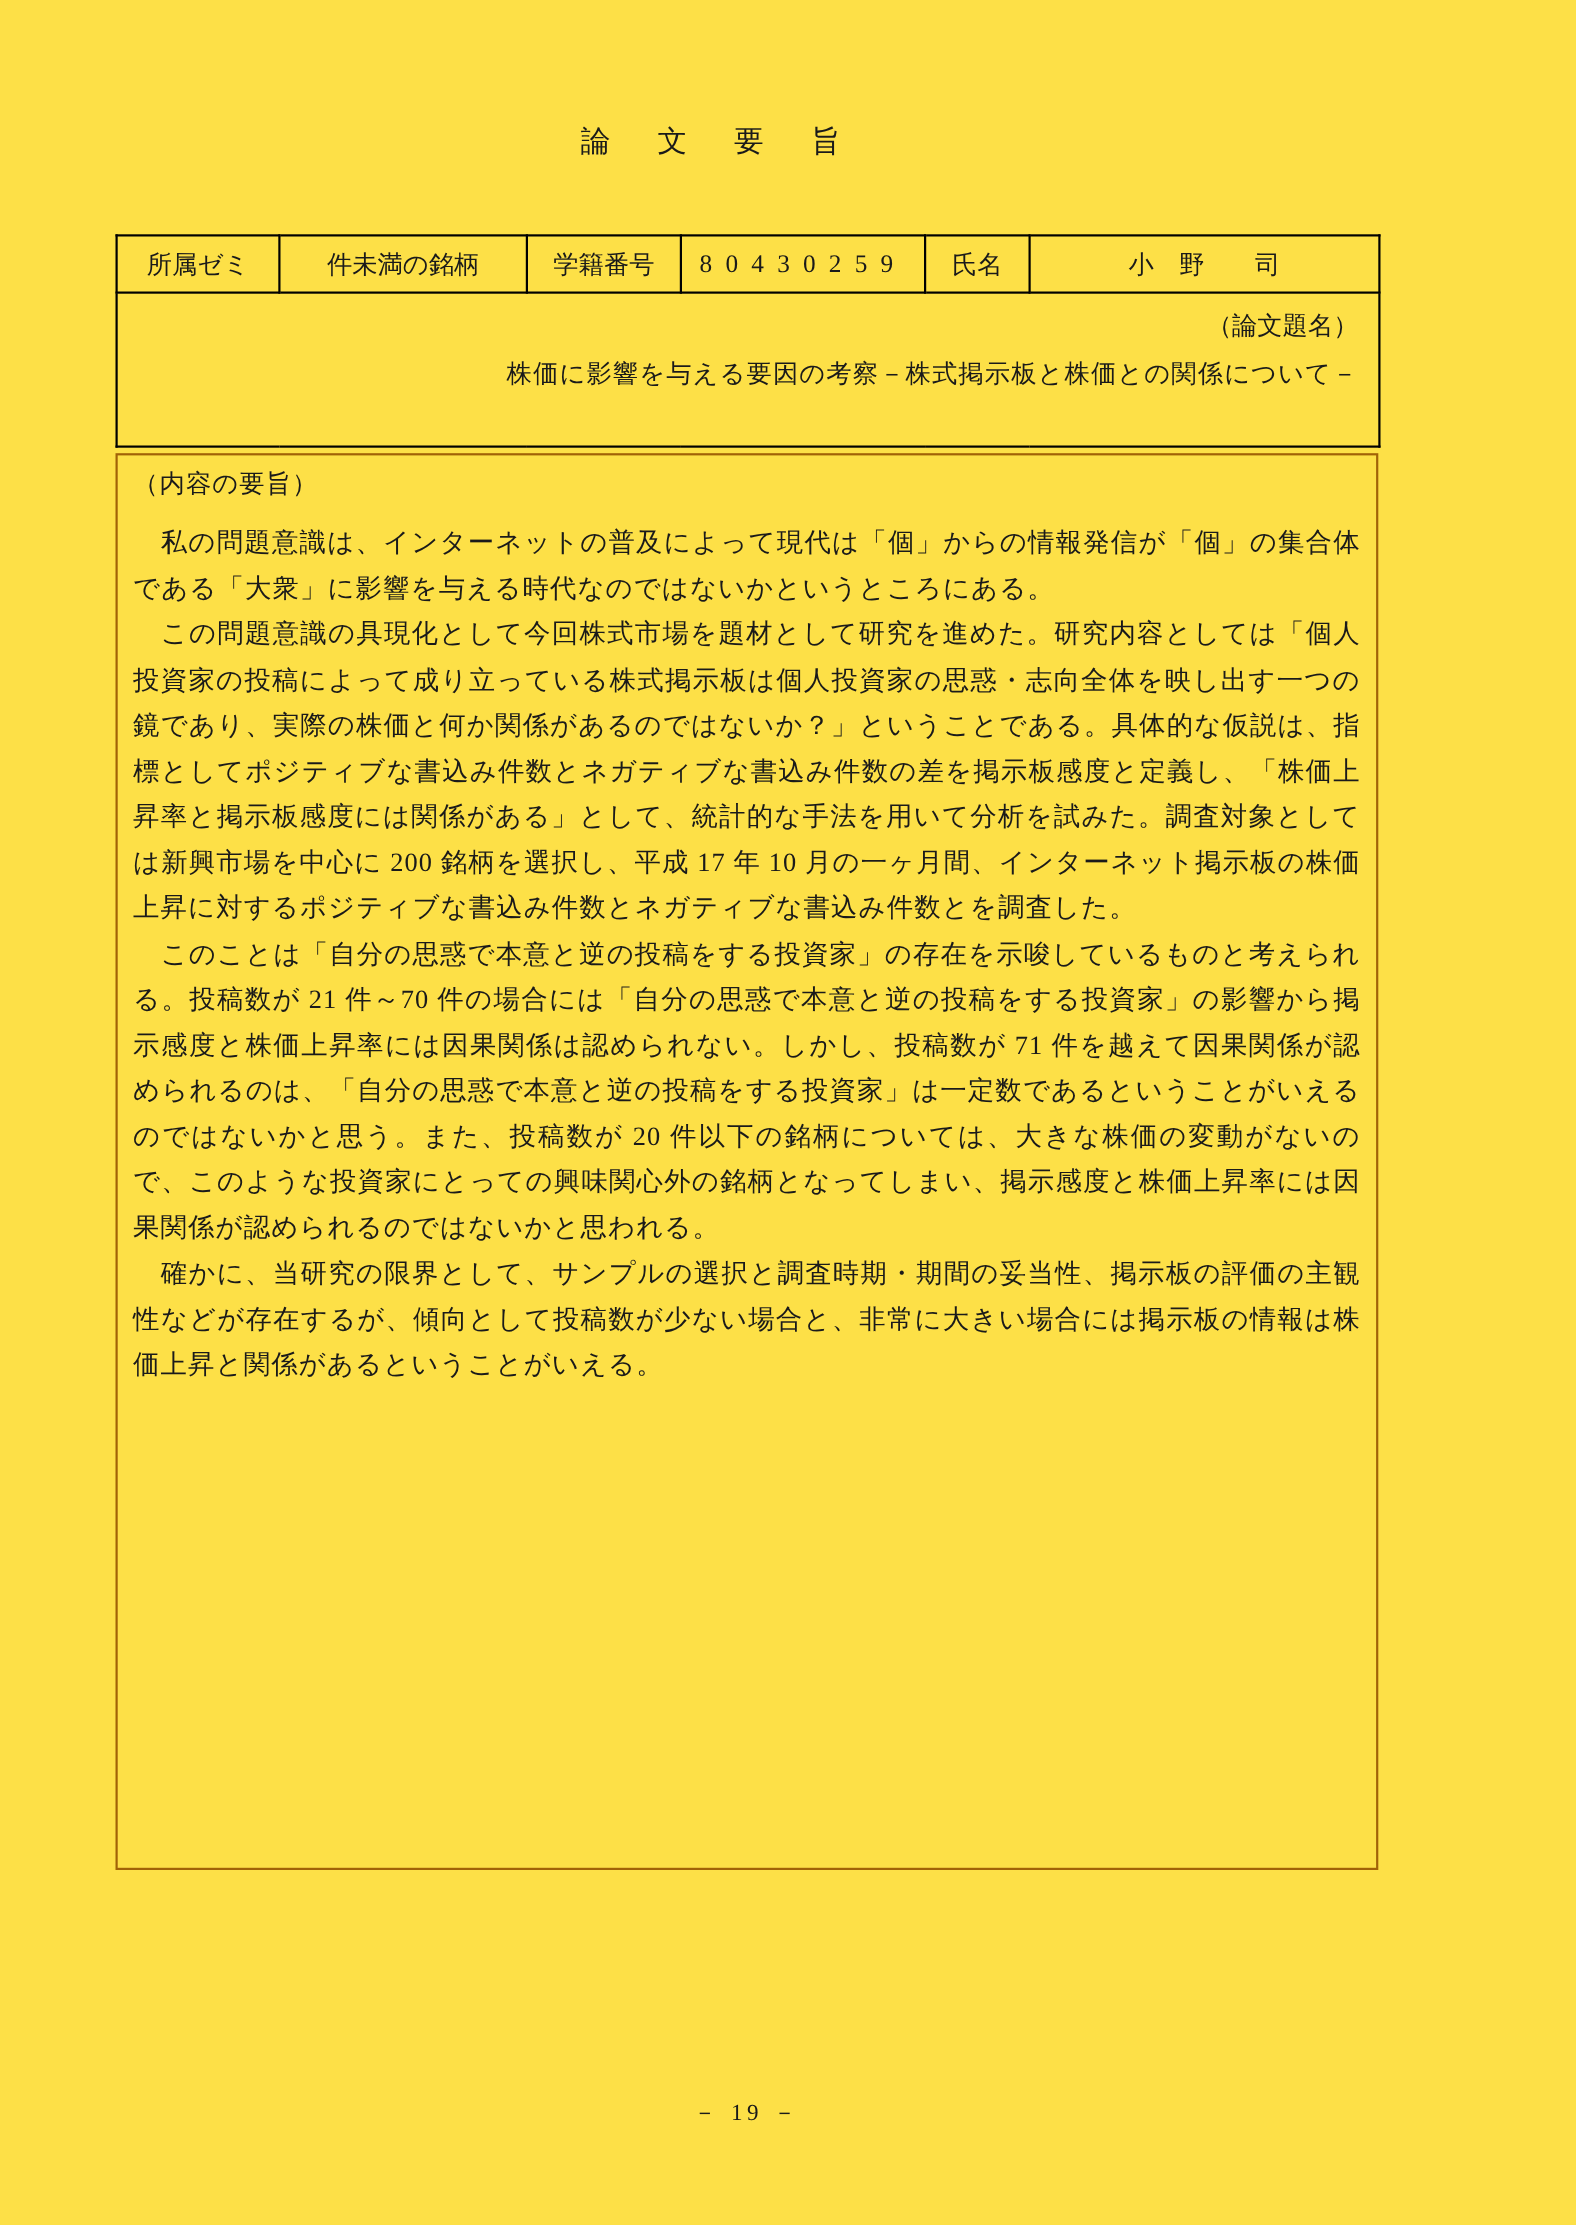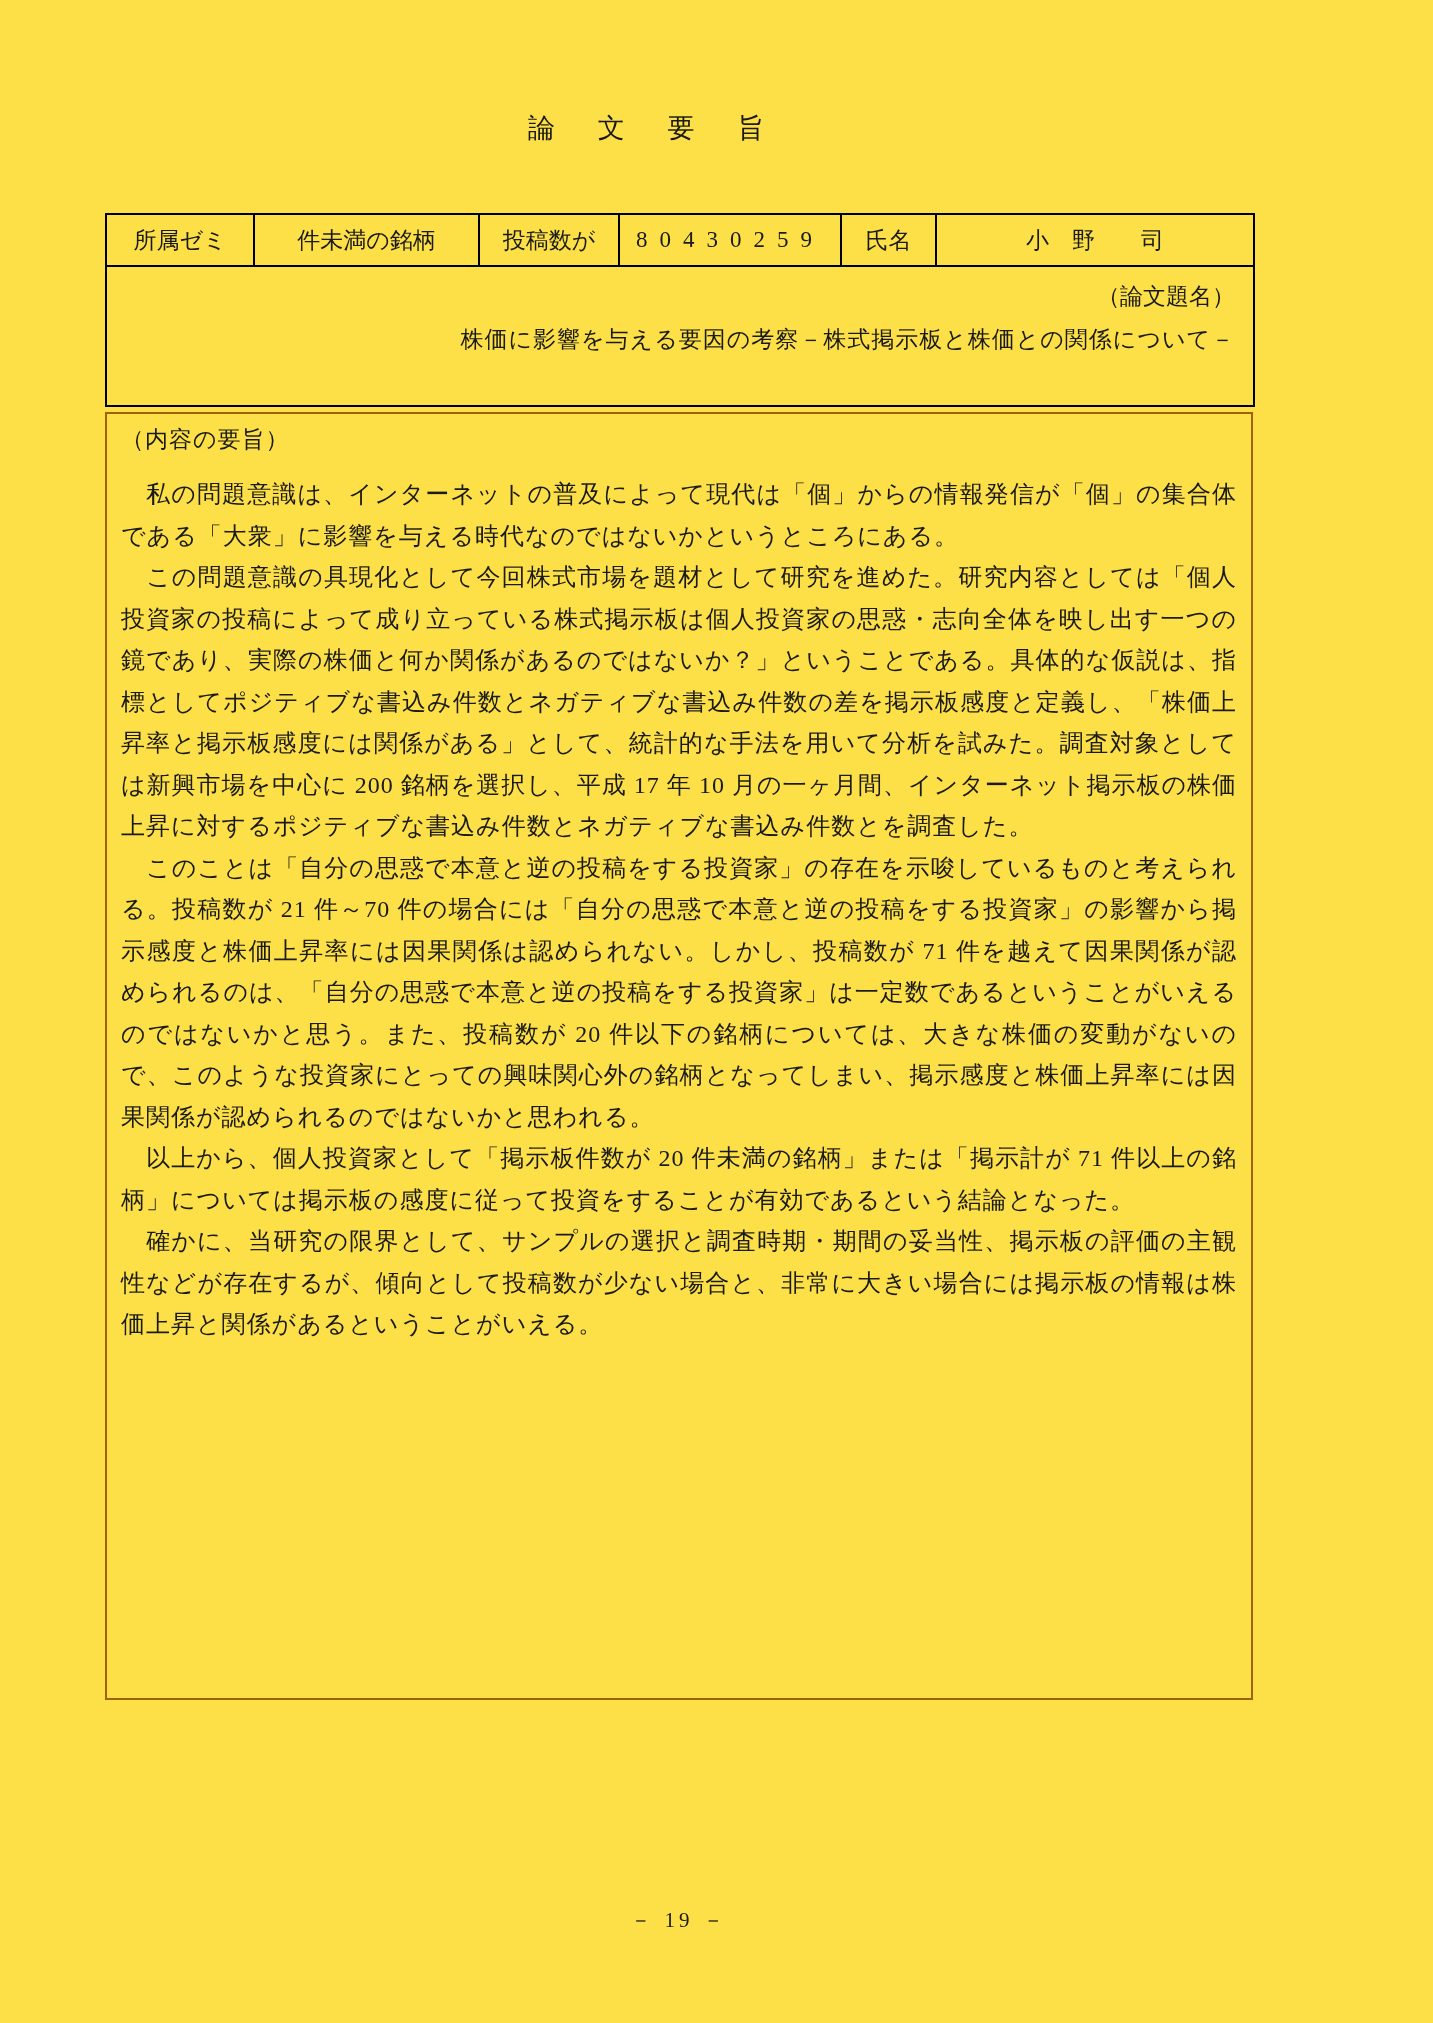--- a/index.html
+++ b/index.html
@@ -112,40 +112,39 @@
       <col style="width:225px">
       <col style="width:140px">
       <col style="width:222px">
       <col style="width:95px">
       <col style="width:318px">
     </colgroup>
     <tbody>
       <tr>
         <td>所属ゼミ</td>
         <td>件未満の銘柄</td>
-        <td>投稿数が</td>
+        <td>学籍番号</td>
         <td class="id-value">80430259</td>
         <td>氏名</td>
         <td>小　野　　司</td>
       </tr>
       <tr>
         <td class="title-cell" colspan="6">
           <span class="title-label">（論文題名）</span>
           <span class="title-value">株価に影響を与える要因の考察－株式掲示板と株価との関係について－</span>
         </td>
       </tr>
     </tbody>
   </table>
 
   <div class="content-box">
     <div class="abstract-label">（内容の要旨）</div>
     <div class="abstract-body">
         <p class="para">　私の問題意識は、インターネットの普及によって現代は「個」からの情報発信が「個」の集合体である「大衆」に影響を与える時代なのではないかというところにある。</p>
         <p class="para">　この問題意識の具現化として今回株式市場を題材として研究を進めた。研究内容としては「個人投資家の投稿によって成り立っている株式掲示板は個人投資家の思惑・志向全体を映し出す一つの鏡であり、実際の株価と何か関係があるのではないか？」ということである。具体的な仮説は、指標としてポジティブな書込み件数とネガティブな書込み件数の差を掲示板感度と定義し、「株価上昇率と掲示板感度には関係がある」として、統計的な手法を用いて分析を試みた。調査対象としては新興市場を中心に 200 銘柄を選択し、平成 17 年 10 月の一ヶ月間、インターネット掲示板の株価上昇に対するポジティブな書込み件数とネガティブな書込み件数とを調査した。</p>
         <p class="para">　このことは「自分の思惑で本意と逆の投稿をする投資家」の存在を示唆しているものと考えられる。投稿数が 21 件～70 件の場合には「自分の思惑で本意と逆の投稿をする投資家」の影響から掲示感度と株価上昇率には因果関係は認められない。しかし、投稿数が 71 件を越えて因果関係が認められるのは、「自分の思惑で本意と逆の投稿をする投資家」は一定数であるということがいえるのではないかと思う。また、投稿数が 20 件以下の銘柄については、大きな株価の変動がないので、このような投資家にとっての興味関心外の銘柄となってしまい、掲示感度と株価上昇率には因果関係が認められるのではないかと思われる。</p>
-        <p class="para">　以上から、個人投資家として「掲示板件数が 20 件未満の銘柄」または「掲示計が 71 件以上の銘柄」については掲示板の感度に従って投資をすることが有効であるという結論となった。</p>
         <p class="para">　確かに、当研究の限界として、サンプルの選択と調査時期・期間の妥当性、掲示板の評価の主観性などが存在するが、傾向として投稿数が少ない場合と、非常に大きい場合には掲示板の情報は株価上昇と関係があるということがいえる。</p>
       </div>
   </div>
 
   <div class="page-number">－ 19 －</div>
 
 </div>
 
 </body></html>

